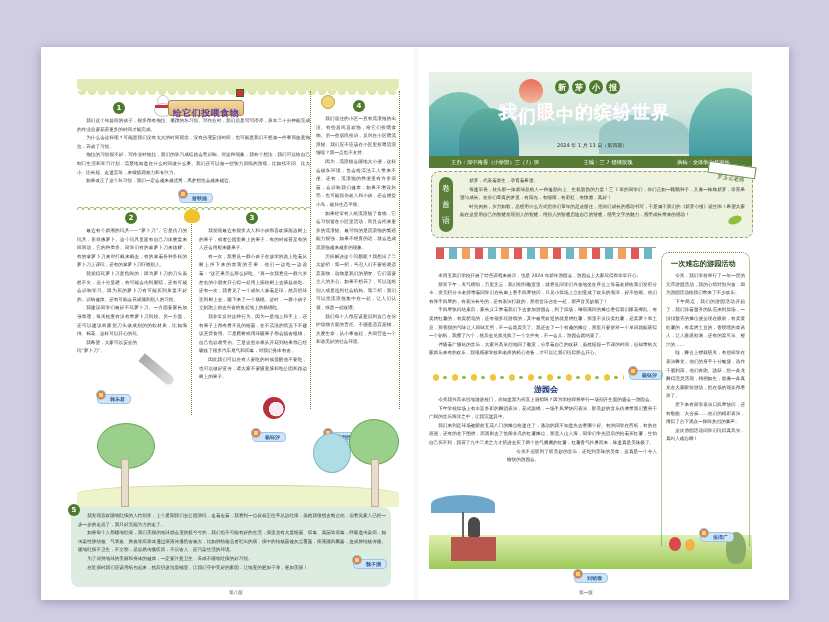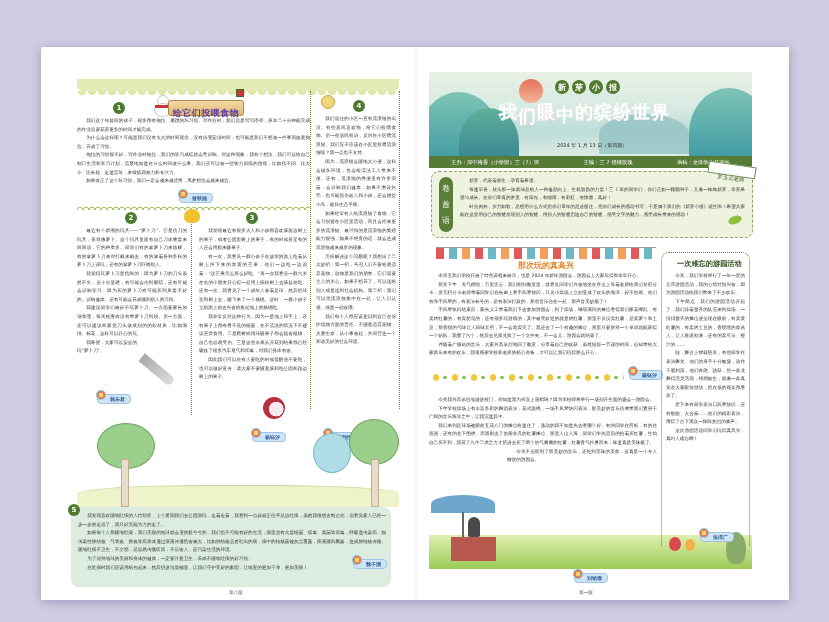--- a/index.html
+++ b/index.html
@@ -158,50 +158,50 @@
         <p class="p">时光匆匆，岁月如歌，总想用什么方式把你们童年的足迹留住，把你们成长的感动书写，于是属于我们的《新芽小报》诞生啦！希望大家能在这里用自己的智慧发现别人的智慧，用别人的智慧启迪自己的智慧，感受文字的魅力，感受成长带来的感动！</p>
       </div>
       <div style="position:absolute;left:276px;top:-8px;width:48px;height:12px;background:#fff;border:1px solid #6a8a4a;transform:rotate(8deg);text-align:center;">
         <span style="font-size:5.5px;color:#3d5a26;line-height:10px;">罗玉云老师</span>
       </div>
       <div style="position:absolute;left:296px;top:44px;width:14px;height:8px;border-radius:50%;background:#8ec040;transform:rotate(-20deg);"></div>
     </div>
 
     <div style="position:absolute;left:20px;top:200px;width:220px;height:12px;border-top:1px solid #999;background:repeating-linear-gradient(90deg,#e05a5a 0 8px,transparent 8px 13px,#6cb8c4 13px 21px,transparent 21px 26px,#f2a05a 26px 34px,transparent 34px 39px);clip-path:polygon(0 0,100% 0,100% 100%,0 100%);"></div>
 
-    <div style="position:absolute;left:20px;top:213px;width:220px;text-align:center;font-size:8px;font-weight:bold;color:#e0862a;">那次玩的真高兴</div>
     <div style="position:absolute;left:13px;top:225px;width:228px;">
       <p class="p">本周五我们学校开展了特色课程末展示，也是 2024 年新年游园会，游园会上大家玩得都非常开心。</p>
       <p class="p">那天下午，天气晴朗，万里无云，我们刚到教室里，就看见同学们兴奋地坐在座位上等着老师给我们发积分卡，发完积分卡老师带着同学们在长廊上看手风琴快闪，只见小操场上立刻变成了欢乐的海洋，好不热闹。他们有弹手风琴的，有表演长号的，还有表演打鼓的，那些音乐合在一起，那声音美妙极了！</p>
       <p class="p">手风琴快闪结束后，家长义工带着我们下去参加游园会，到了操场，琳琅满目的摊位看得我们眼花缭乱，有卖烤红薯的，有卖肥皂的，还有很多玩游戏的，其中最受欢迎的就是烤红薯，那里不仅仅卖红薯，还卖萝卜和土豆，那香甜的气味让人回味无穷，不一会就卖完了。我还去了一个有趣的摊位，那里只要拼对一个单词就能获得一个贴纸，我攒了六个，然后去兑换兑换了一个文件夹，不一会儿，游园会就结束了。</p>
       <p class="p">伴随着广播站的音乐，大家兴高采烈地回了教室，分享着自己的收获，虽然短短一节课的时间，但却带给大家新乐来有的欢乐，我很感谢学校和老师的精心准备，才可以让我们玩得那么开心。</p>
     </div>
     <span class="author" style="left:213px;top:323px;">杨钰汐</span>
 
     <div style="position:absolute;left:16px;top:327px;width:192px;height:7px;background:radial-gradient(circle at 4px 3.5px,#f2c83a 3px,transparent 3.5px) repeat-x,radial-gradient(circle at 13px 3.5px,#8cbf4a 1.5px,transparent 2px) repeat-x;background-size:19px 7px,19px 7px;"></div>
 
+    <div style="position:absolute;left:20px;top:337px;width:220px;text-align:center;font-size:8px;font-weight:bold;color:#1f3a7a;">游园会</div>
     <div style="position:absolute;left:13px;top:349px;width:228px;">
       <p class="p">今天我兴高采烈地踏进校门，你知道我为何喜上眉梢吗？因为学校即将举行一场别开生面的盛会—游园会。</p>
       <p class="p">下午学校操场上有丰富多彩的舞蹈表演，花式跳绳，一场手风琴快闪表演，那美妙的音乐仿佛带我们置身于广阔的音乐海洋之中，让我沉迷其中。</p>
       <p class="p" style="padding-left:0;">我们来到足球场被眼前五花八门的摊位给迷住了，激动的我不知道先去看哪个好。有的同学在剪纸，有的在画画，还有的在下围棋，而我则去了热闹非凡的红薯摊位，那里人山人海，同学们争先恐后的抢着买红薯，生怕自己买不到，我费了九牛二虎之力才挤进去买了两个热气腾腾的红薯，红薯香气扑鼻而来，味道真是美味极了。</p>
       <p class="p" style="margin-left:78px;">今天不但听到了听美妙的音乐，还吃到美味的美食，这真是一个令人愉快的游园会。</p>
     </div>
 
     <div style="position:absolute;left:13px;top:488px;width:323px;height:34px;background:linear-gradient(#dfefb0,#9cca58);"></div>
     <div style="position:absolute;left:15px;top:448px;width:64px;height:18px;border-radius:50% 50% 0 0;background:#6ea7cc;"></div>
     <div style="position:absolute;left:46px;top:465px;width:1.5px;height:40px;background:#666;"></div>
     <div style="position:absolute;left:35px;top:490px;width:45px;height:24px;background:#b8574e;"></div>
     <div style="position:absolute;left:52px;top:470px;width:12px;height:20px;border-radius:6px 6px 2px 2px;background:#4a4a4a;"></div>
     <span class="author" style="left:158px;top:526px;">刘铭霏</span>
     <div style="position:absolute;left:253px;top:490px;width:12px;height:14px;border-radius:50%;background:#d9484a;"></div>
     <div style="position:absolute;left:269px;top:492px;width:10px;height:12px;border-radius:50%;background:#f2b24a;"></div>
     <div style="position:absolute;left:310px;top:485px;width:20px;height:32px;border-radius:50% 50% 40% 40%;background:#8aac6a;"></div>
 
     <div style="position:absolute;left:245px;top:205px;width:89px;height:294px;border:1.5px dotted #5f8f3a;border-bottom:none;border-radius:8px 8px 0 0;">
-      <div style="margin:6px 0 3px 15px;font-size:7.2px;font-weight:bold;color:#2f4a1c;white-space:nowrap;">一次难忘的游园活动</div>
+      <div style="margin:6px 0 3px 9px;font-size:7.2px;font-weight:bold;color:#2f4a1c;white-space:nowrap;">一次难忘的游园活动</div>
       <div style="padding:0 4px;">
         <p class="p">今天，我们学校举行了一年一度的元旦游园活动，我的心情特别兴奋，因为游园活动给我们带来了不少欢乐。</p>
         <p class="p">下午两点，我们的游园活动开始了，我们排着整齐的队伍来到操场，一排排整齐的摊位便呈现在眼前，有卖黄红薯的，有卖烤土豆的，香喷喷的食诱人，让人垂涎欲滴，还有的卖可乐、橙汁的……</p>
         <p class="p">哇，舞台上锣鼓喧天，有些同学在表演舞龙，他们的身手十分敏捷，动作干脆利落，他们奔跑、跳跃，把一条龙舞得活灵活现，栩栩如生，就像一条真龙在大家眼前游动，把在场的观众都看呆了。</p>
         <p class="p">接下来有同学表演口风琴快闪，还有歌曲、大合奏……他们的精彩表演，博得了台下观众一阵阵热烈的掌声。</p>
         <p class="p">这次游园活动同学们玩得真高兴，真叫人难忘啊！</p>
       </div>
     </div>
     <span class="author" style="left:284px;top:485px;">张泽广</span>
 

